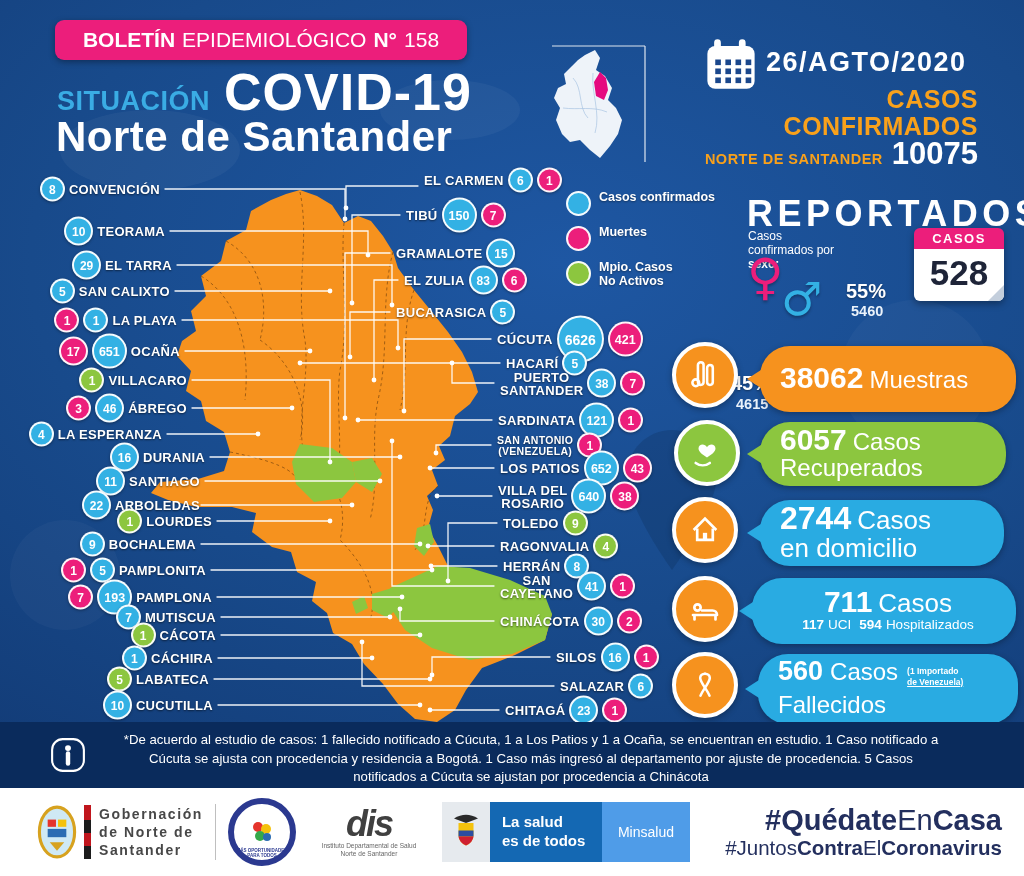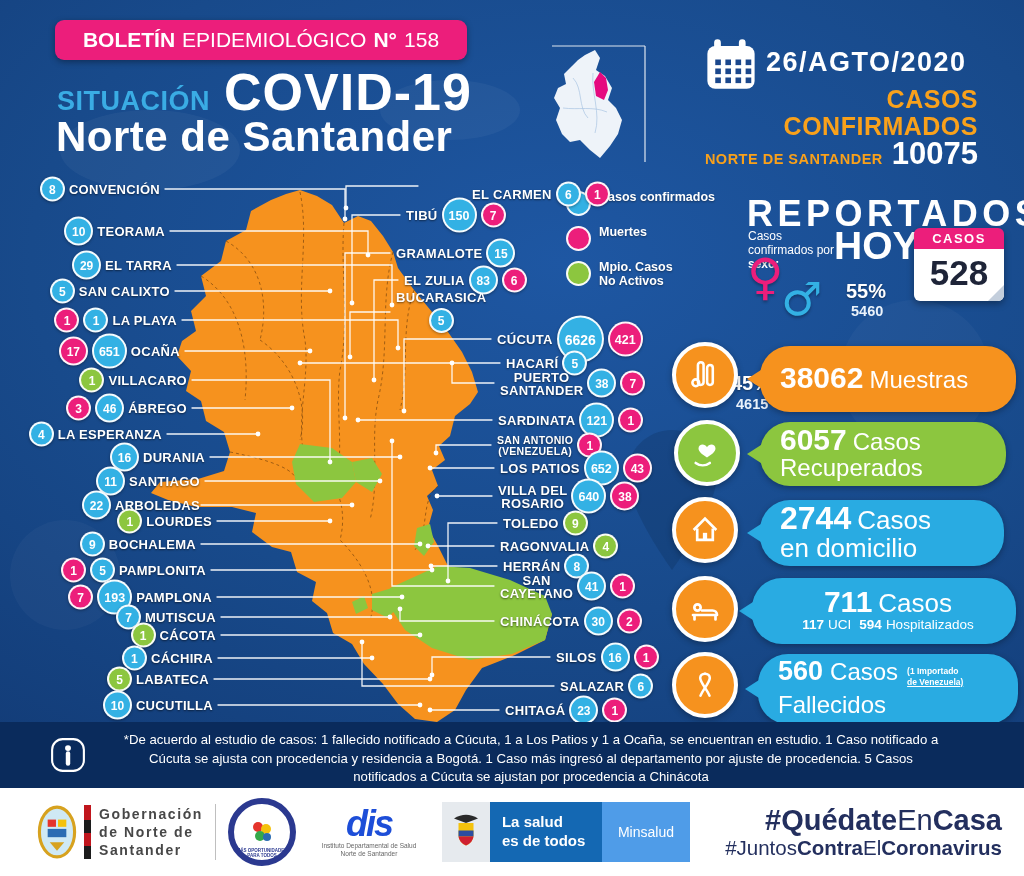--- a/index.html
+++ b/index.html
@@ -76,21 +76,21 @@
   #strip{left:0;top:788px;width:1024px;height:88px;background:#ffffff;z-index:9;display:flex;
     align-items:center;padding-left:36px;box-sizing:border-box;}
   #gob-text{margin-left:8px;color:#474747;font-size:14px;font-weight:700;letter-spacing:1.6px;line-height:1.3;}
   #gob-text span{display:block;}
   .vdivider{width:1px;height:56px;background:#bfbfbf;margin:0 12px;}
   #stripe{width:7px;height:54px;margin-left:6px;background:linear-gradient(#c0161d 0 28%,#1c1c1c 28% 52%,#c0161d 52% 76%,#1c1c1c 76%);}
   #ring{width:56px;height:56px;border-radius:50%;border:6px solid #2B3990;background:#fff;position:relative;
     display:flex;align-items:center;justify-content:center;flex:none;}
   #ring-text{position:absolute;bottom:2px;left:0;right:0;text-align:center;font-size:4.5px;color:#2B3990;font-weight:700;}
   #dis-block{margin-left:14px;width:118px;text-align:center;line-height:1;}
-  #dis-word{color:#1d4ed8;font-size:36px;font-weight:800;font-style:italic;letter-spacing:-2px;display:block;}
+  #dis-word{color:#404040;font-size:36px;font-weight:800;font-style:italic;letter-spacing:-2px;display:block;}
   .dis-cap{display:block;color:#666;font-size:6.5px;line-height:1.3;}
   #crest-box{margin-left:14px;width:48px;height:60px;background:#e6eaee;display:flex;align-items:center;justify-content:center;flex:none;}
   #salud-box{width:112px;height:60px;background:#1468B3;color:#fff;display:flex;flex-direction:column;
     justify-content:center;padding-left:12px;box-sizing:border-box;font-size:15px;font-weight:700;line-height:1.25;flex:none;}
   #minsalud-box{width:88px;height:60px;background:#4F9CE8;color:#fff;display:flex;align-items:center;
     justify-content:center;font-size:14px;font-weight:500;flex:none;}
   #hashtags{margin-left:auto;margin-right:22px;text-align:right;color:#232F5E;}
   #hash1{font-size:29px;line-height:32px;} #hash2{font-size:20.5px;line-height:24px;}
 </style>
 </head>
@@ -277,21 +277,20 @@
         <span class="ltext">Muertes</span>
       </div>
     <div class="lrow">
         <span class="ldot dot-green"></span>
         <span class="ltext" style="width:90px">Mpio. Casos No Activos</span>
       </div>
   </div>
 
   <div class="abs" id="rep-title">REPORTADOS</div>
   <div class="abs" id="rep-sex"><span>Casos confirmados por </span><span class="b">sexo:</span></div>
-  <div class="abs" id="rep-hoy">HOY</div>
   <div class="abs" id="rep-card">
     <div class="ch">CASOS</div>
     <div class="cb"><span>528</span><span class="fold"></span></div>
   </div>
   <span class="gender" style="left:747px;top:248px;font-size:50px;color:#EC1E7B;">♀</span>
   <span class="gender" style="left:781px;top:272px;font-size:46px;color:#33B1E4;">♂</span>
   <span class="pctbig" style="left:731px;top:372px;">45%</span>
   <span class="pctn" style="left:736px;top:396px;">4615</span>
   <span class="pctbig" style="left:846px;top:280px;">55%</span>
   <span class="pctn" style="left:851px;top:303px;">5460</span>
@@ -498,21 +497,21 @@
         <div class="mname single">
           <span class="mlabel">LABATECA</span>
         </div>
       </div>
       <div class="mrow" style="right: 811px; top: 705px;">
         <span class="mbadge blue d2">10</span>
         <div class="mname single">
           <span class="mlabel">CUCUTILLA</span>
         </div>
       </div>
-      <div class="mrow" style="left: 424px; top: 194px; margin-left: 48px;">
+      <div class="mrow" style="left: 424px; top: 180px;">
         <div class="mname single">
           <span class="mlabel">EL CARMEN</span>
         </div>
         <span class="mbadge blue d1">6</span>
         <span class="mbadge pink d1">1</span>
       </div>
       <div class="mrow" style="left: 406px; top: 215px;">
         <div class="mname single">
           <span class="mlabel">TIBÚ</span>
         </div>
@@ -525,21 +524,21 @@
         </div>
         <span class="mbadge blue d2">15</span>
       </div>
       <div class="mrow" style="left: 404px; top: 280px;">
         <div class="mname single">
           <span class="mlabel">EL ZULIA</span>
         </div>
         <span class="mbadge blue d2">83</span>
         <span class="mbadge pink d1">6</span>
       </div>
-      <div class="mrow" style="left: 396px; top: 312px; flex-direction: column;">
+      <div class="mrow" style="left: 396px; top: 312px;">
         <div class="mname single">
           <span class="mlabel">BUCARASICA</span>
         </div>
         <span class="mbadge blue d1">5</span>
       </div>
       <div class="mrow" style="left: 497px; top: 339px;">
         <div class="mname single">
           <span class="mlabel">CÚCUTA</span>
         </div>
         <span class="mbadge blue d4">6626</span>

